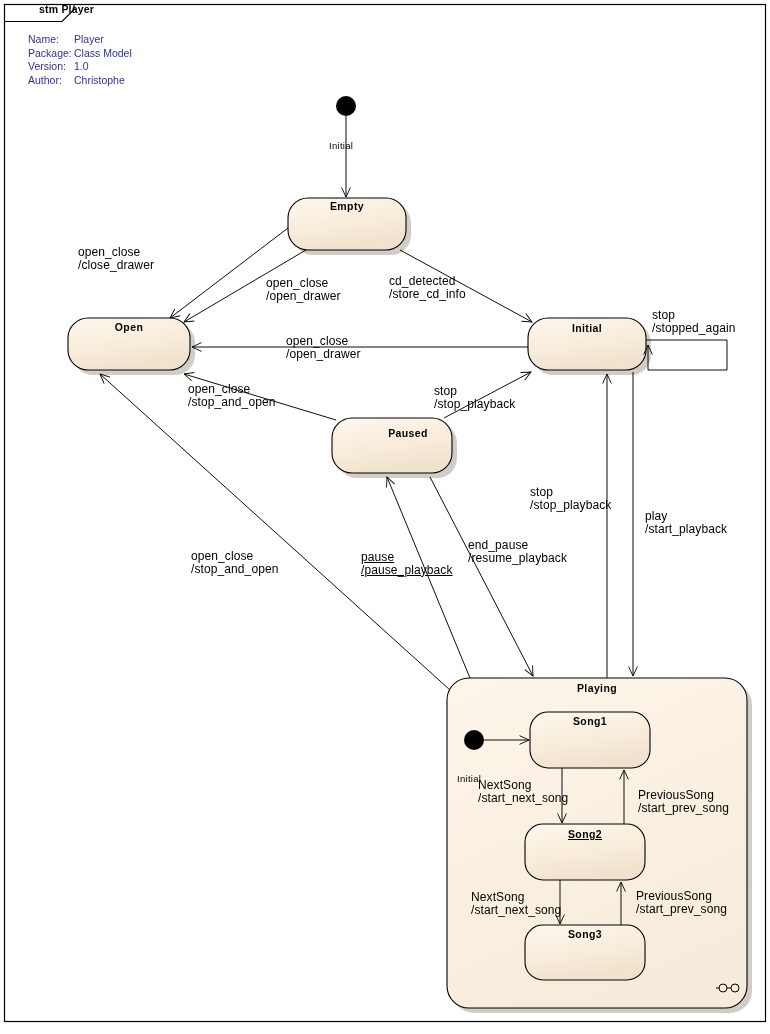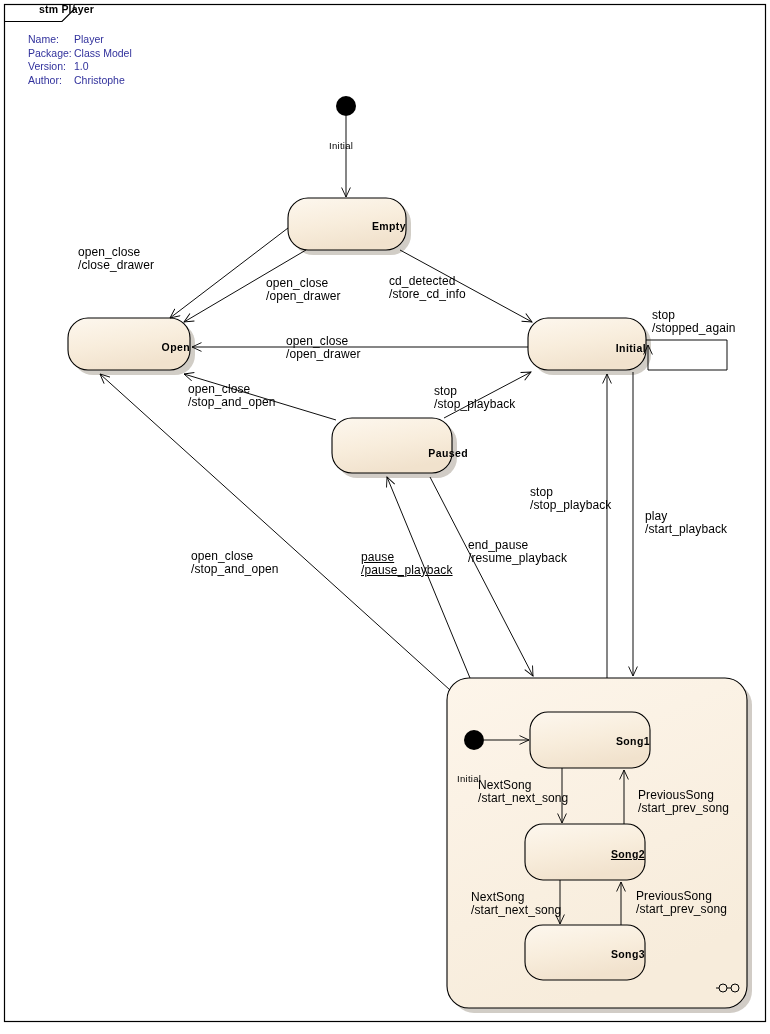--- a/index.html
+++ b/index.html
@@ -49,24 +49,23 @@
     font-weight: bold;
     color: #000000;
     letter-spacing: 0.2px;
     margin-left: 30px;
   }
   .state-label {
     position: absolute;
     font-size: 10.5px;
     font-weight: bold;
     color: #000000;
-    text-align: right;
+    text-align: center;
     white-space: nowrap;
     letter-spacing: 0.4px;
-    margin-top: 20px;
   }
   .pseudo-label {
     position: absolute;
     font-size: 9.5px;
     color: #000000;
     white-space: nowrap;
     letter-spacing: 0.3px;
     margin-top: 20px;
   }
   .edge-label {
@@ -211,20 +210,21 @@
     </span>
     <span class="meta-row">
       <span class="meta-key">Author:</span><span class="meta-val">Christophe</span>
     </span>
   </div>
 
   <div class="state-label" style="left:288px; top:200px; width:118px;">Empty</div>
   <div class="state-label" style="left:68px; top:321px; width:122px;">Open</div>
   <div class="state-label" style="left:528px; top:322px; width:118px;">Initial</div>
   <div class="state-label" style="left:348px; top:427px; width:120px;">Paused</div>
+  <div class="state-label" style="left:447px; top:682px; width:300px;">Playing</div>
   <div class="state-label" style="left:530px; top:715px; width:120px;">Song1</div>
   <div class="state-label" style="left:525px; top:828px; width:120px;text-decoration:underline;">Song2</div>
   <div class="state-label" style="left:525px; top:928px; width:120px;">Song3</div>
 
   <div class="pseudo-label" style="left:329px; top:120px;">Initial</div>
   <div class="pseudo-label" style="left:457px; top:753px;">Initial</div>
 
   <div class="edge-label" style="left:78px; top:246px;">
     <span>open_close</span>
     <span>/close_drawer</span>

